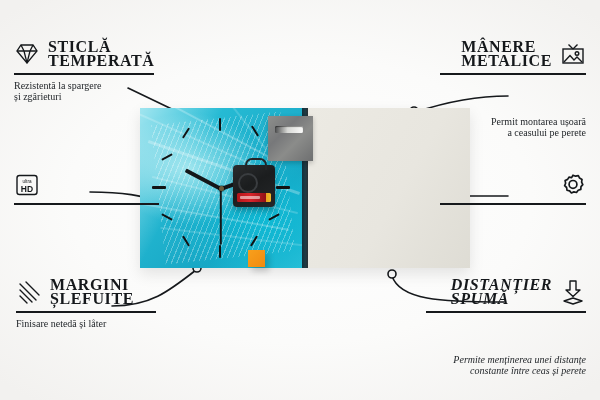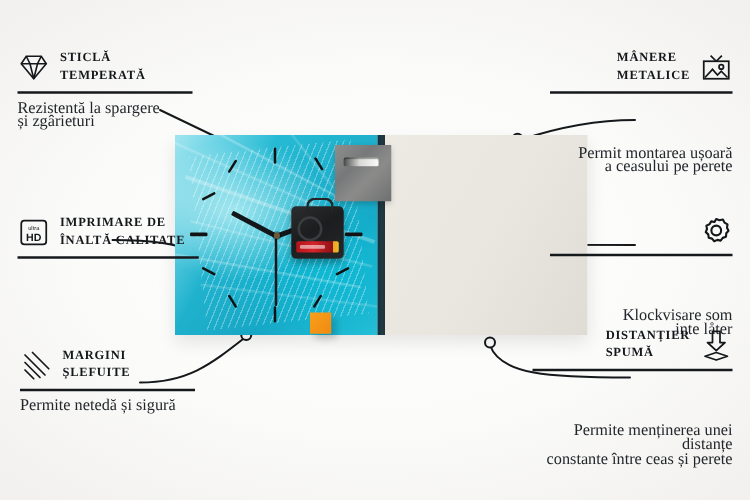--- a/index.html
+++ b/index.html
@@ -94,40 +94,40 @@
     position:absolute;left:248px;top:250px;width:17px;height:17px;
     background:linear-gradient(135deg,#f8a01c 0%,#f08a10 100%);
     box-shadow:4px 4px 6px rgba(0,0,0,.18);
   }
   
   .callout{position:absolute;}
   .callout .head{display:flex;align-items:center;gap:8px;}
   .callout.right .head{justify-content:flex-end;}
   .title{
     font-family:"Liberation Serif", serif;
-    font-weight:700;font-size:10px;letter-spacing:.6px;
+    font-weight:700;font-size:16px;letter-spacing:.6px;
     color:#15181b;line-height:14px;text-transform:uppercase;
     white-space:pre-line;
   }
   .callout.right .title{text-align:left;}
   .rule{height:1.6px;background:#16191c;margin:5px 0 5px 0;}
   .desc{
     font-family:"Liberation Serif", serif;
-    font-size:13px;line-height:11.5px;color:#23272b;white-space:pre-line;
+    font-size:10px;line-height:11.5px;color:#23272b;white-space:pre-line;
   }
   .callout.right .desc{text-align:right;margin-top:41px;}
   .ico{width:26px;height:26px;flex:0 0 26px;}
   .ico svg{display:block;width:26px;height:26px;}
   
   #c-glass{left:14px;top:40px;width:140px;}
   #c-print{left:14px;top:172px;width:145px;}
   #c-edges{left:16px;top:278px;width:140px;}
   #c-hooks{right:14px;top:40px;width:146px;}
   #c-mech{right:14px;top:172px;width:146px;}
-  #c-foam{right:14px;top:262px;width:160px;}
+  #c-foam{right:14px;top:278px;width:160px;font-style:italic;}
   .leaders{position:absolute;inset:0;pointer-events:none;}
 </style>
 </head>
 <body>
 
 <div id="stage">
 
   <svg class="leaders" width="600" height="400" viewBox="0 0 600 400">
     <g fill="none" stroke="#16191c" stroke-width="1.6" stroke-linecap="round">
       <path d="M128 88 L178 112"></path>
@@ -218,43 +218,41 @@
 
   <div class="callout" id="c-print">
     <div class="head">
       <span class="ico">
         <svg viewBox="0 0 26 26">
           <rect x="3" y="3.5" width="20" height="19" rx="2.5" fill="none" stroke="#15181b" stroke-width="1.4"></rect>
           <text x="13" y="11" font-family="Liberation Sans, sans-serif" font-size="4.6" text-anchor="middle" fill="#15181b">ultra</text>
           <text x="13" y="19.5" font-family="Liberation Sans, sans-serif" font-size="8.5" font-weight="bold" text-anchor="middle" fill="#15181b">HD</text>
         </svg>
       </span>
-      <div class="title">IMPRIMARE DE
-ÎNALTĂ CALITATE</div>
     </div>
     <div class="rule"></div>
   </div>
 
   <div class="callout" id="c-edges">
     <div class="head">
       <span class="ico">
         <svg viewBox="0 0 26 26">
             <g stroke="#15181b" stroke-width="1.4" fill="none" stroke-linecap="round">
           <path d="M4 5 L20 21"></path>
               <path d="M4 11 L16 23"></path>
               <path d="M4 17 L11 24"></path>
               <path d="M10 3 L23 16"></path>
         </g>
           </svg>
       </span>
       <div class="title">MARGINI
 ȘLEFUITE</div>
     </div>
     <div class="rule"></div>
-    <div class="desc">Permite netedă și sigură</div>
+    <div class="desc">Finisare netedă și låter</div>
   </div>
 
   <div class="callout right" id="c-hooks">
     <div class="head">
       <div class="title">MÂNERE
 METALICE</div>
       <span class="ico">
         <svg viewBox="0 0 26 26">
             <g fill="none" stroke="#15181b" stroke-width="1.4">
           <rect x="3" y="8" width="20" height="14"></rect>
@@ -277,22 +275,20 @@
             <g fill="none" stroke="#15181b" stroke-width="1.7" stroke-linejoin="round">
           <path d="M13 3.2 L15.6 4.2 L18.3 3.6 L19.6 6.1 L22 7.5 L21.6 10.2 L22.8 12.6
                    L21 14.6 L20.8 17.4 L18.2 18.3 L16.5 20.5 L13.9 19.9 L11.4 21 L9.6 18.9
                    L7 18.2 L6.6 15.5 L4.6 13.7 L5.6 11.2 L5.1 8.5 L7.6 7.4 L9 5.1 L11.6 5.6 Z"></path>
           <circle cx="13" cy="12.4" r="3.9"></circle>
         </g>
           </svg>
       </span>
     </div>
     <div class="rule"></div>
-    <div class="desc">Klockvisare som
-inte låter</div>
   </div>
 
   <div class="callout right" id="c-foam">
     <div class="head">
       <div class="title">DISTANȚIER
 SPUMĂ</div>
       <span class="ico">
         <svg viewBox="0 0 26 26">
             <g fill="none" stroke="#15181b" stroke-width="1.4" stroke-linejoin="round">
           <path d="M10 2 L16 2 L16 11 L20 11 L13 17.5 L6 11 L10 11 Z"></path>

